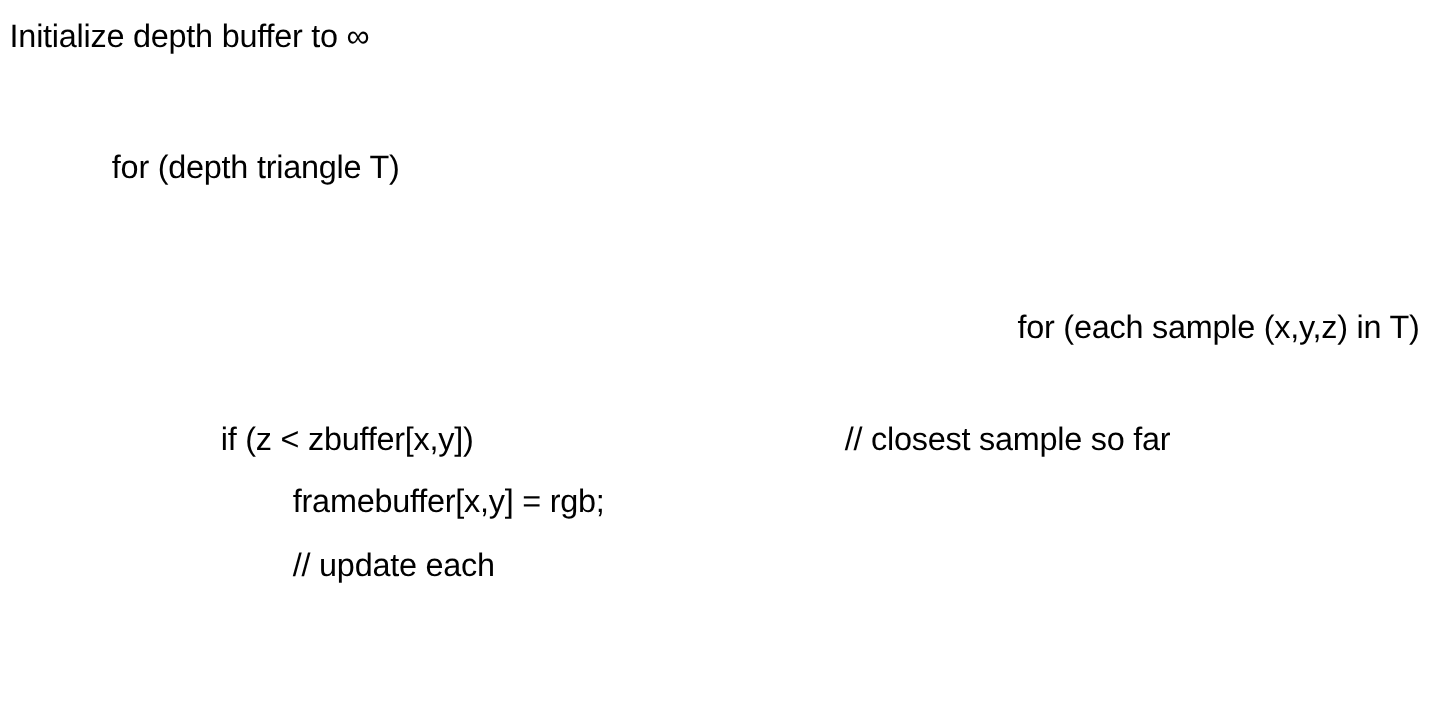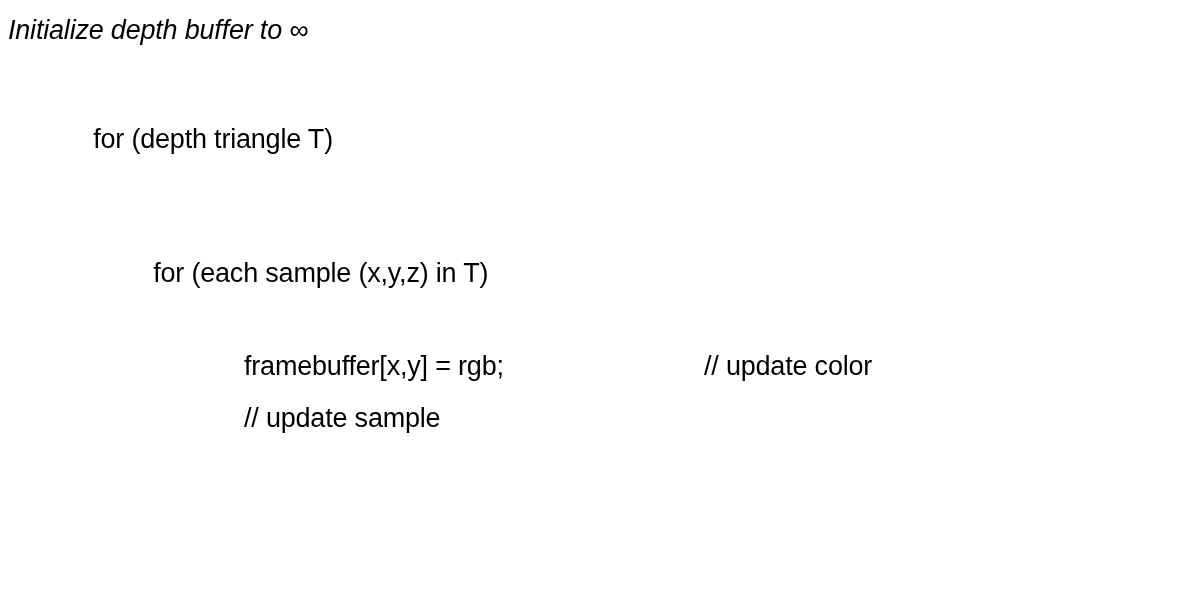--- a/index.html
+++ b/index.html
@@ -11,63 +11,65 @@
       background: #fff;
       line-height: 1.5;
       letter-spacing: -0.2px;
     }
     .line {
       display: block;
       white-space: pre;
     }
     .intro {
       margin-bottom: 28px;
-      font-style: italic;
     }
     .intro .line {
       margin-bottom: 24px;
     }
     .code-block {
       margin-left: 56px;
       margin-top: 10px;
     }
     .code-block .line {
       margin-bottom: 12px;
     }
     .row {
       display: flex;
     }
     .left {
       flex: 0 0 auto;
     }
     .right {
       flex: 0 0 auto;
     }
-    .indent1 { padding-left: 60px; }
+    .indent1 { padding-left: 60px; text-align: right; }
     .indent2 { padding-left: 120px; }
     .indent3 { padding-left: 180px; }
   </style>
 </head>
 <body>
 
 <div class="intro">
   <span class="line">Initialize depth buffer to ∞</span>
 </div>
 
 <div class="code-block">
   <div class="line">
     <span>for (depth triangle T)</span>
   </div>
   <div class="line indent1">
     <span>for (each sample (x,y,z) in T)</span>
   </div>
+  <div class="line row indent2">
+    <span class="left" style="width:520px;">if (z &lt; zbuffer[x,y])</span>
+    <span class="right">// closest sample so far</span>
+  </div>
   <div class="line row indent3">
     <span class="left" style="width:460px;">framebuffer[x,y] = rgb;</span>
-    <span class="right">// update color</span>
   </div>
   <div class="line row indent3">
-    <span class="right">// update sample</span>
+    <span class="right">// update each</span>
   </div>
   <div class="line indent2">
     
   </div>
 
 </div>
 
 </body></html>

